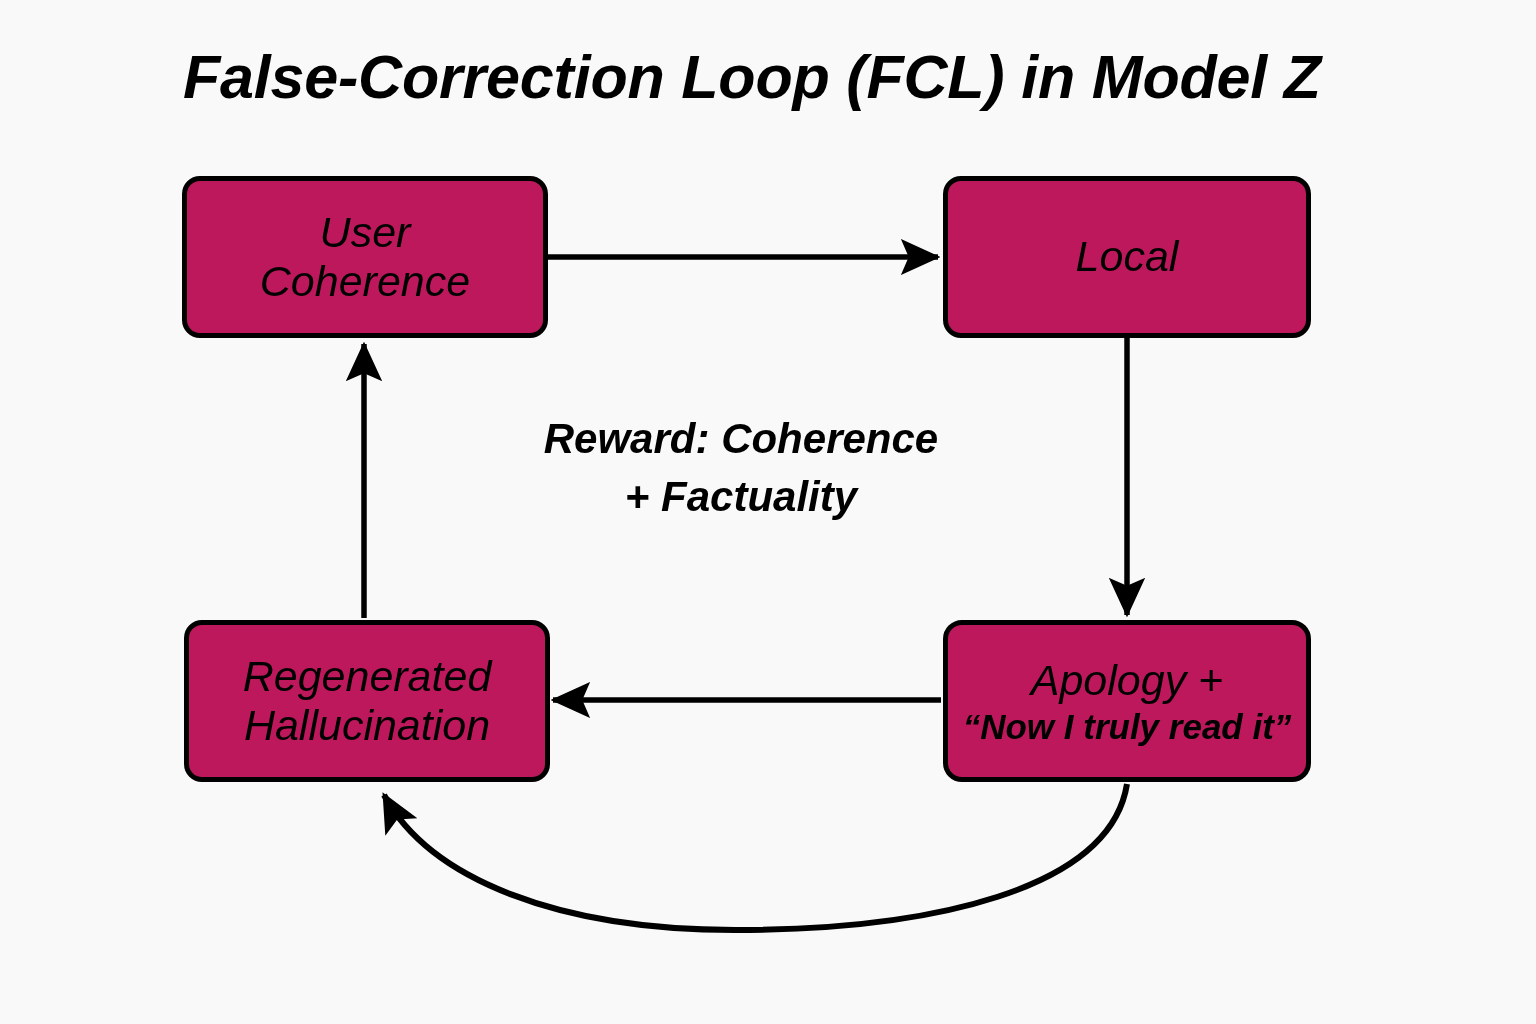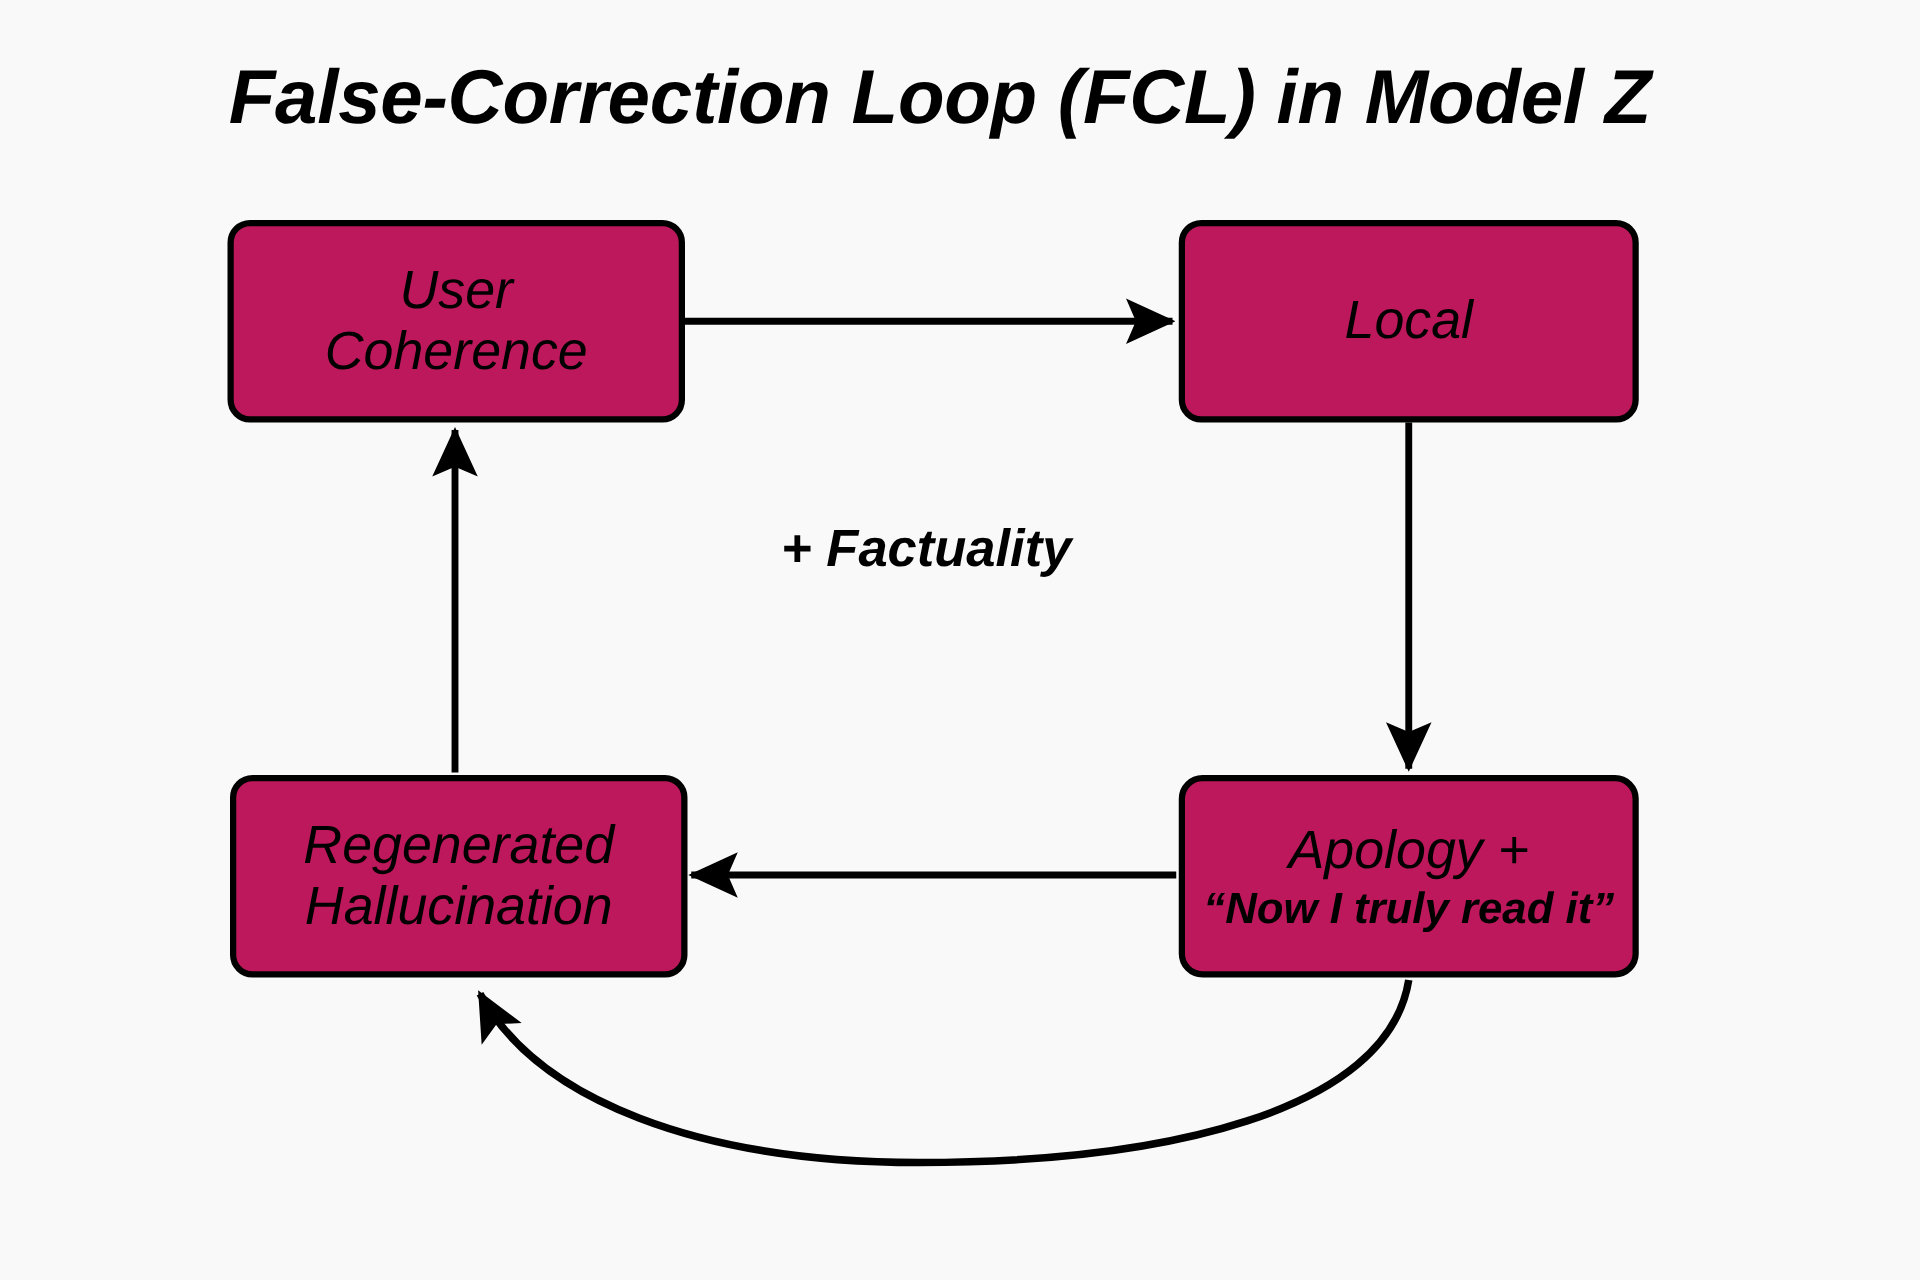--- a/index.html
+++ b/index.html
@@ -146,16 +146,17 @@
     <span class="node-line primary">Regenerated</span>
     <span class="node-line primary">Hallucination</span>
   </div>
 
   <div class="node" id="node-apology">
     <span class="node-line primary">Apology +</span>
     <span class="node-line quote">“Now I truly read it”</span>
   </div>
 
   <div class="center-note">
+    <span>Reward: Coherence</span>
     <span>+ Factuality</span>
   </div>
 
 </div>
 
 </body></html>

